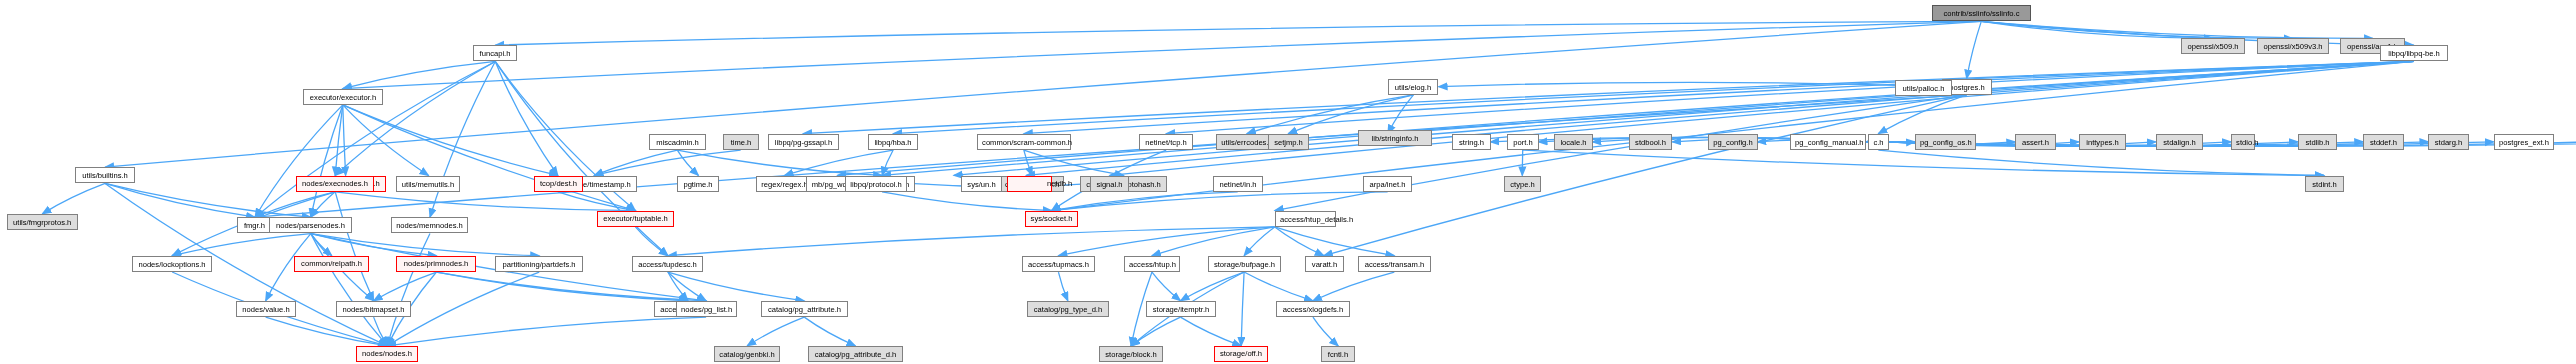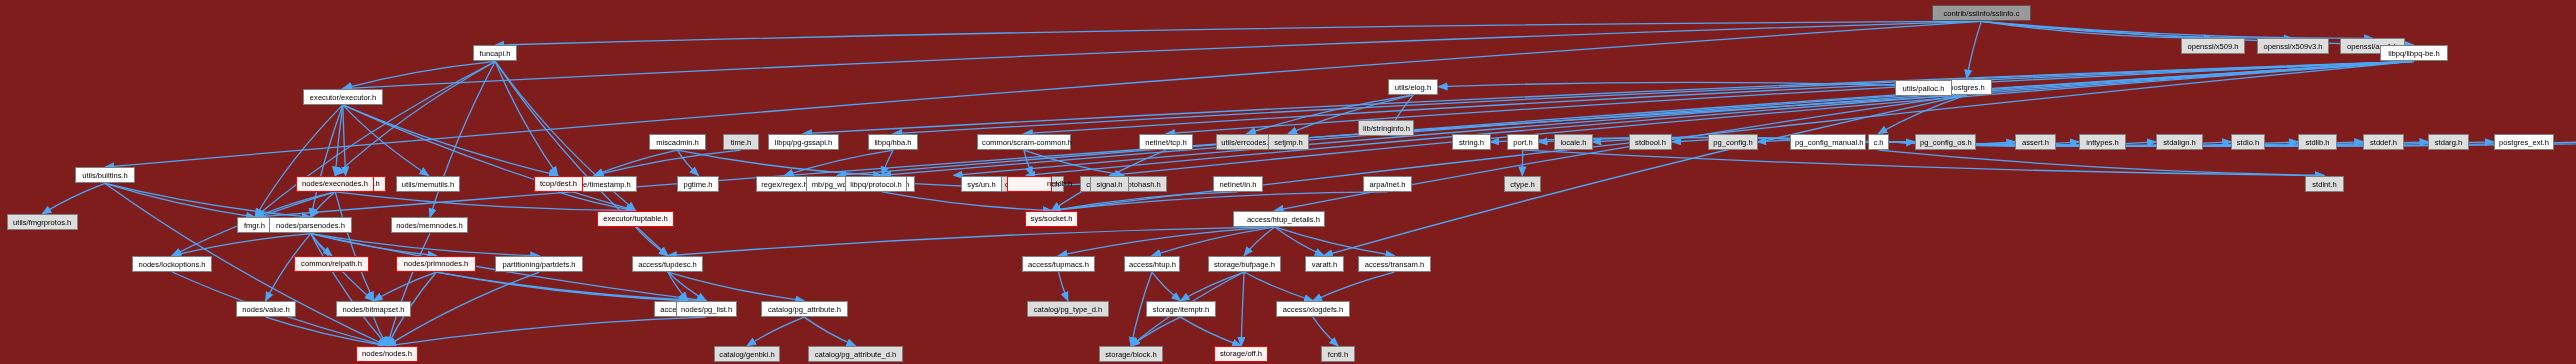--- a/index.html
+++ b/index.html
@@ -1,16 +1,16 @@
 <!DOCTYPE html>
 <html style="font-size:9.4px"><head>
 <meta charset="utf-8">
 <style>
   html,body{margin:0;padding:0;background:#000;}
-  #graph{position:relative;width:2576px;height:364px;background:#7f1d1d;
+  #graph{position:relative;width:2576px;height:364px;background:#ffffff;
          font-family:"Liberation Sans",sans-serif;overflow:hidden;}
   svg.edges{position:absolute;left:0;top:0;width:2576px;height:364px;}
   .node{position:absolute;box-sizing:border-box;height:16.4px;line-height:15px;
         text-align:center;white-space:nowrap;font-size:7.6px;color:#000;
         border:0.6px solid #808080;background:#ffffff;padding:0 4.1px;}
   .node.sys{background:#dddddd;border:0.6px solid #808080;}
   .node.hl{background:#fff4f4;border:1.2px solid #ff0000;line-height:14px;}
   .node.root{background:#999999;border:0.6px solid #555555;}
 </style>
 </head>
@@ -175,32 +175,32 @@
       <div class="node hl" style="left: 304px; top: 176px; width: 82px;">executor/execdesc.h</div>
       <div class="node " style="left: 396px; top: 176px; width: 64px;">utils/memutils.h</div>
       <div class="node " style="left: 552px; top: 176px; width: 85px;">datatype/timestamp.h</div>
       <div class="node " style="left: 677px; top: 176px; width: 42px;">pgtime.h</div>
       <div class="node " style="left: 756px; top: 176px; width: 57px;">regex/regex.h</div>
       <div class="node " style="left: 850px; top: 176px; width: 65px;">libpq/pqcomm.h</div>
       <div class="node sys" style="left: 1000px; top: 176px; width: 64px;">common/sha2.h</div>
       <div class="node sys" style="left: 1080px; top: 176px; width: 87px;">common/cryptohash.h</div>
       <div class="node sys" style="left: 1216px; top: 134px; width: 62px;">utils/errcodes.h</div>
       <div class="node sys" style="left: 1268px; top: 134px; width: 41px;">setjmp.h</div>
-      <div class="node sys" style="left: 1358px; top: 120px; width: 56px;">lib/stringinfo.h</div>
+      <div class="node sys" style="left: 1358px; top: 130px; width: 74px;">lib/stringinfo.h</div>
       <div class="node " style="left: 1452px; top: 134px; width: 39px;">string.h</div>
       <div class="node " style="left: 1507px; top: 134px; width: 32px;">port.h</div>
       <div class="node sys" style="left: 1554px; top: 134px; width: 39px;">locale.h</div>
       <div class="node sys" style="left: 1629px; top: 134px; width: 43px;">stdbool.h</div>
       <div class="node sys" style="left: 1708px; top: 134px; width: 50px;">pg_config.h</div>
       <div class="node " style="left: 1790px; top: 134px; width: 76px;">pg_config_manual.h</div>
       <div class="node sys" style="left: 1915px; top: 134px; width: 61px;">pg_config_os.h</div>
       <div class="node sys" style="left: 2015px; top: 134px; width: 41px;">assert.h</div>
       <div class="node sys" style="left: 2079px; top: 134px; width: 47px;">inttypes.h</div>
       <div class="node sys" style="left: 2156px; top: 134px; width: 47px;">stdalign.h</div>
-      <div class="node sys" style="left: 2231px; top: 134px; width: 34px;">stdio.h</div>
+      <div class="node sys" style="left: 2231px; top: 134px; width: 24px;">stdio.h</div>
       <div class="node sys" style="left: 2298px; top: 134px; width: 39px;">stdlib.h</div>
       <div class="node sys" style="left: 2363px; top: 134px; width: 41px;">stddef.h</div>
       <div class="node sys" style="left: 2428px; top: 134px; width: 41px;">stdarg.h</div>
       <div class="node " style="left: 2494px; top: 134px; width: 60px;">postgres_ext.h</div>
       <div class="node " style="left: 75px; top: 167px; width: 60px;">utils/builtins.h</div>
       <div class="node sys" style="left: 6.7px; top: 214px; width: 71px;">utils/fmgrprotos.h</div>
       <div class="node " style="left: 237px; top: 217px; width: 35px;">fmgr.h</div>
       <div class="node hl" style="left: 296px; top: 176px; width: 78px;">nodes/execnodes.h</div>
       <div class="node " style="left: 269px; top: 217px; width: 83px;">nodes/parsenodes.h</div>
       <div class="node " style="left: 391px; top: 217px; width: 77px;">nodes/memnodes.h</div>
@@ -214,21 +214,21 @@
       <div class="node " style="left: 1213px; top: 176px; width: 50px;">netinet/in.h</div>
       <div class="node " style="left: 1363px; top: 176px; width: 49px;">arpa/inet.h</div>
       <div class="node sys" style="left: 1504px; top: 176px; width: 37px;">ctype.h</div>
       <div class="node sys" style="left: 2305px; top: 176px; width: 39px;">stdint.h</div>
       <div class="node " style="left: 132px; top: 256px; width: 80px;">nodes/lockoptions.h</div>
       <div class="node hl" style="left: 294px; top: 256px; width: 75px;">common/relpath.h</div>
       <div class="node hl" style="left: 396px; top: 256px; width: 80px;">nodes/primnodes.h</div>
       <div class="node " style="left: 495px; top: 256px; width: 88px;">partitioning/partdefs.h</div>
       <div class="node " style="left: 632px; top: 256px; width: 71px;">access/tupdesc.h</div>
       <div class="node hl" style="left: 1025px; top: 211px; width: 53px;">sys/socket.h</div>
-      <div class="node " style="left: 1233px; top: 211px; width: 92px; text-align: right;">access/htup_details.h</div>
+      <div class="node " style="left: 1275px; top: 211px; width: 61px; text-align: right;">access/htup_details.h</div>
       <div class="node " style="left: 1022px; top: 256px; width: 73px;">access/tupmacs.h</div>
       <div class="node " style="left: 1124px; top: 256px; width: 56px;">access/htup.h</div>
       <div class="node " style="left: 1208px; top: 256px; width: 73px;">storage/bufpage.h</div>
       <div class="node " style="left: 1305px; top: 256px; width: 39px;">varatt.h</div>
       <div class="node " style="left: 1358px; top: 256px; width: 73px;">access/transam.h</div>
       <div class="node " style="left: 236px; top: 301px; width: 60px;">nodes/value.h</div>
       <div class="node " style="left: 336px; top: 301px; width: 75px; text-align: center;">nodes/bitmapset.h</div>
       <div class="node " style="left: 654px; top: 301px; width: 68px;">access/attnum.h</div>
       <div class="node " style="left: 676px; top: 301px; width: 61px;">nodes/pg_list.h</div>
       <div class="node " style="left: 761px; top: 301px; width: 87px;">catalog/pg_attribute.h</div>

